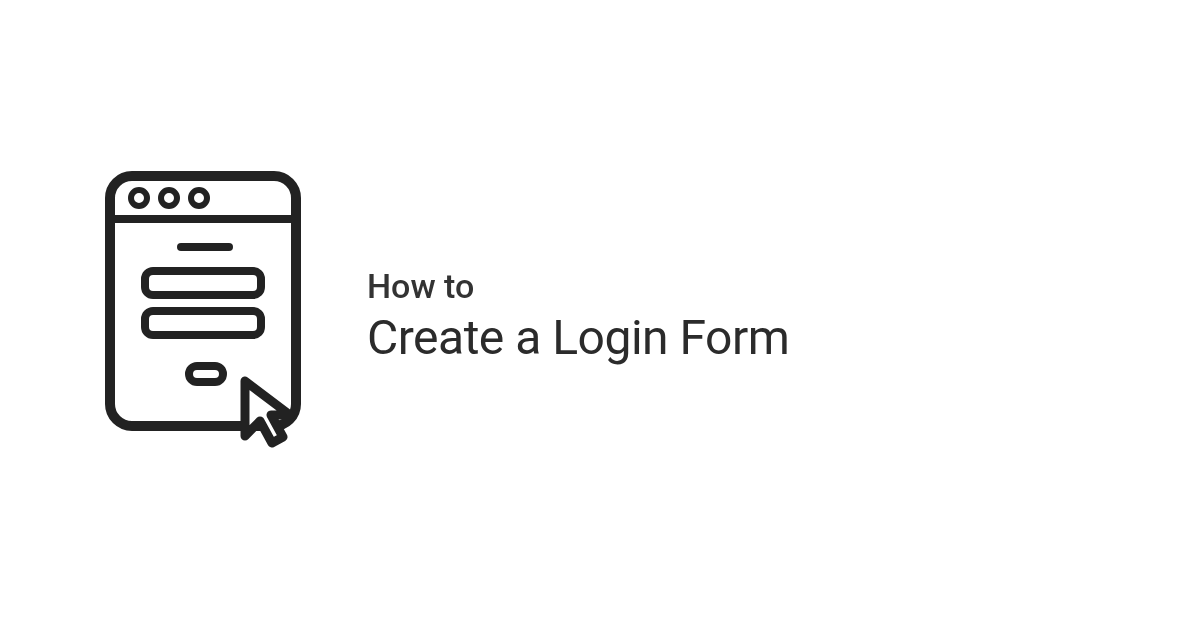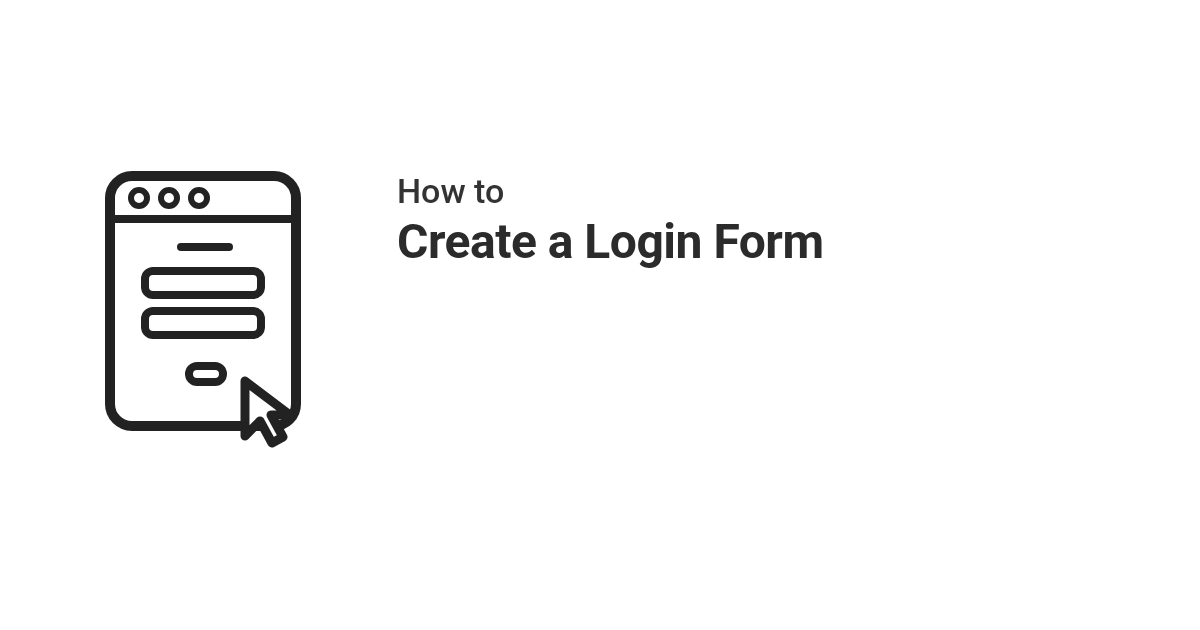--- a/index.html
+++ b/index.html
@@ -12,40 +12,41 @@
       height: 630px;
       background: #ffffff;
       font-family: -apple-system, BlinkMacSystemFont, "Segoe UI", Roboto, Helvetica, Arial, sans-serif;
       display: flex;
       align-items: center;
       justify-content: flex-start;
       padding-left: 105px;
     }
     .container {
       display: flex;
-      gap: 64px;
+      align-items: center;
+      gap: 34px;
     }
     .illustration {
       flex-shrink: 0;
     }
     .text-block {
       display: flex;
       flex-direction: column;
       color: #2b2b2b;
     }
     .prefix {
       font-size: 34px;
       font-weight: 500;
       color: #333333;
       margin-bottom: 4px;
       line-height: 1.2;
     }
     .headline {
       font-size: 48px;
-      font-weight: 700;
+      font-weight: 400;
       color: #2b2b2b;
       line-height: 1.12;
       letter-spacing: -0.5px;
     }
   </style>
 </head>
 <body>
 
 <div class="container">
   <div class="illustration">

